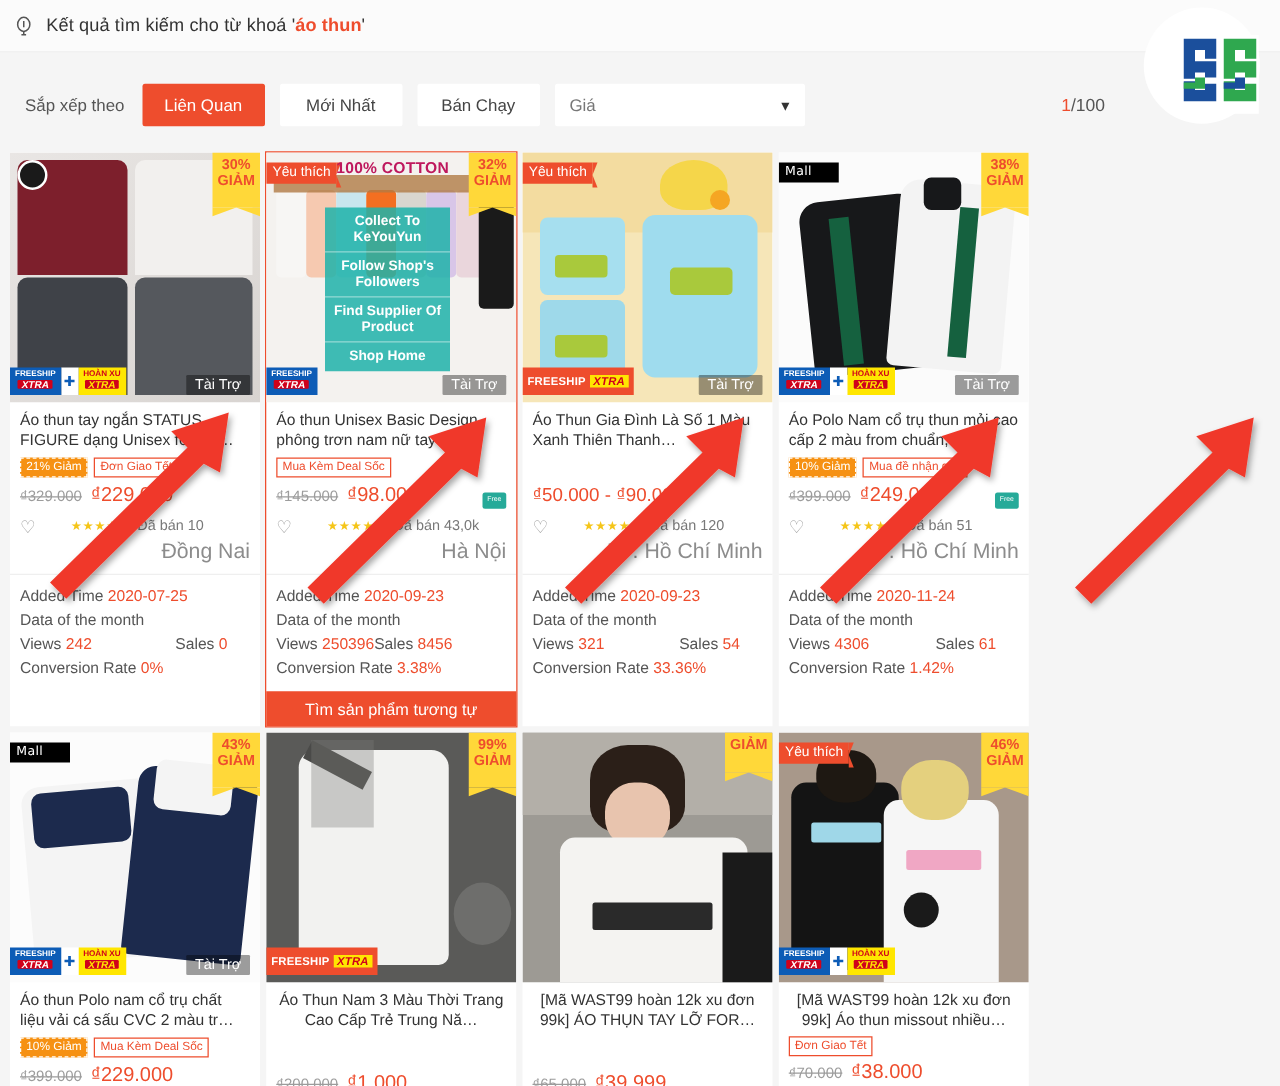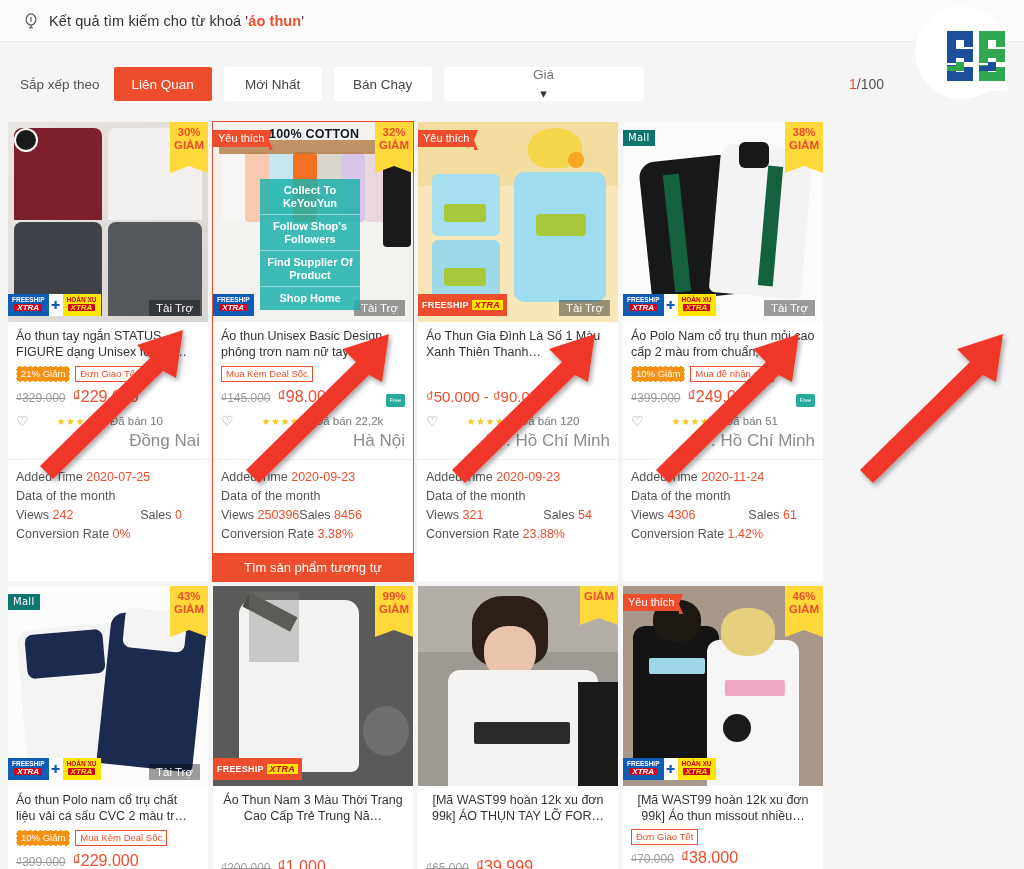--- a/index.html
+++ b/index.html
@@ -7,21 +7,21 @@
     width: 1024px; height: 869px;
     background: #f5f5f5;
     font-family: "Liberation Sans", sans-serif;
     overflow: hidden;
   }
   .app { position: relative; width: 1024px; height: 869px; background: #f5f5f5; }
 
   
   .topbar {
     height: 42px; background: #fbfbfb; display: flex; align-items: center;
-    padding-left: 22px; border-bottom: 1px solid #eee;
+    padding-left: 10px; border-bottom: 1px solid #eee;
   }
   .info-icon { width: 18px; height: 18px; margin-right: 9px; flex: 0 0 18px; }
   .topbar-title { font-size: 14.5px; color: #333; letter-spacing: .1px; }
   .kw { color: #ee4d2d; font-weight: bold; }
 
   
   .sortbar {
     position: relative; margin: 14px 8px 0 8px; height: 56px; background: #f5f5f5;
     display: flex; align-items: center; padding: 0 12px;
   }
@@ -29,21 +29,21 @@
   .sort-btn {
     height: 34px; min-width: 98px; background: #fff; border: 0; border-radius: 2px;
     font-size: 13.5px; color: #444; margin-right: 12px; cursor: pointer;
     font-family: "Liberation Sans", sans-serif;
     display: flex; align-items: center; justify-content: center;
   }
   .sort-btn.active { background: #ee4d2d; color: #fff; }
   .sort-select {
     height: 34px; width: 200px; background: #fff; border-radius: 2px;
     display: flex; align-items: center; justify-content: space-between;
-    padding: 0 12px; font-size: 13.5px; color: #777; cursor: pointer; margin-right: 12px; flex-direction: column;
+    padding: 0 12px; font-size: 13.5px; color: #777; cursor: pointer; margin-right: 12px;
   }
   .chev { font-size: 13px; color: #333; }
   .page-count { margin-left: auto; font-size: 14px; color: #555; padding-right: 120px; }
   .page-count .cur { color: #ee4d2d; }
 
   
   .logo-wrap {
     position: absolute; right: 9px; top: 6px; width: 100px; height: 100px;
   }
   .logo-disc {
@@ -84,27 +84,27 @@
   .flag-fav {
     position: absolute; left: 0; top: 8px; background: #ee4d2d; color: #fff;
     font-size: 11px; padding: 2px 5px 3px 5px; z-index: 6; white-space: nowrap;
   }
   .flag-fav::after {
     content: ""; position: absolute; right: -4px; top: 0; width: 0; height: 0;
     border-top: 10px solid #ee4d2d; border-bottom: 10px solid #ee4d2d;
     border-right: 4px solid transparent;
   }
   .flag-mall {
-    position: absolute; left: 0; top: 8px; background: #0f766e; color: #fff;
-    font-size: 10px; padding: 2px 5px 3px 5px; z-index: 6; letter-spacing: .3px;
+    position: absolute; left: 0; top: 8px; background: #000000; color: #fff;
+    font-size: 10px; padding: 2px 21px 3px 5px; z-index: 6; letter-spacing: .3px;
     font-family: "DejaVu Sans", sans-serif;
   }
   .flag-cotton {
     position: absolute; left: 56px; top: 5px; font-size: 12.5px; font-weight: bold;
-    color: #0f172a; z-index: 6; letter-spacing: .2px;
+    color: #be185d; z-index: 6; letter-spacing: .2px;
   }
 
   
   .fstrip { position: absolute; left: 0; bottom: 6px; height: 22px; display: flex; z-index: 5; }
   .fs-blue {
     background: #0d5cb6; color: #fff; font-size: 6.5px; font-weight: bold;
     padding: 2px 4px 0 4px; text-align: center; line-height: 7px; position: relative;
   }
   .fs-yellow {
     background: #ffe600; color: #d0011b; font-size: 6.5px; font-weight: bold;
@@ -126,21 +126,21 @@
     margin-left: 3px; font-size: 9px;
   }
 
   .sponsor {
     position: absolute; right: 8px; bottom: 6px; background: rgba(0,0,0,.38);
     color: #fff; font-size: 11.5px; padding: 2px 7px; z-index: 6; border-radius: 1px;
   }
 
   
   .hover-menu {
-    position: absolute; left: 47px; top: 57px; width: 100px; z-index: 12;
+    position: absolute; left: 47px; top: 44px; width: 100px; z-index: 12;
     background: rgba(32,178,170,.86); color: #fff; text-align: center;
     font-size: 11px; font-weight: bold; line-height: 12.5px;
   }
   .hover-menu div { padding: 5px 2px; border-bottom: 1px solid rgba(255,255,255,.45); cursor: pointer; }
   .hover-menu div:last-child { border-bottom: 0; }
 
   
   .body { padding: 6px 8px 8px 8px; }
   .title {
     font-size: 12.5px; color: #333; line-height: 16px; height: 32px; overflow: hidden;
@@ -325,21 +325,21 @@
           <span class="tag-out">Mua Kèm Deal Sốc</span>
         </div>
         <div class="price-row">
           <span class="old">₫145.000</span>
           <span class="new">₫98.000</span>
           <span class="freeico">Free</span>
         </div>
         <div class="meta">
           <span class="heart">♡</span>
           <span class="stars">★★★★★</span>
-          <span class="sold"><span>Đã bán</span> <span>22,2k</span></span>
+          <span class="sold"><span>Đã bán</span> <span>43,0k</span></span>
         </div>
         <div class="loc">Hà Nội</div>
       </div>
       <div class="stats">
         <div><span>Added Time</span> <span class="v">2020-09-23</span></div>
         <div>Data of the month</div>
         <div class="line2 tight">
           <span><span>Views</span> <span class="v">250396</span></span>
           <span class="sales"><span>Sales</span> <span class="v">8456</span></span>
         </div>
@@ -383,21 +383,21 @@
         </div>
         <div class="loc">TP. Hồ Chí Minh</div>
       </div>
       <div class="stats">
         <div><span>Added Time</span> <span class="v">2020-09-23</span></div>
         <div>Data of the month</div>
         <div class="line2">
           <span><span>Views</span> <span class="v">321</span></span>
           <span class="sales"><span>Sales</span> <span class="v">54</span></span>
         </div>
-        <div><span>Conversion Rate</span> <span class="v">23.88%</span></div>
+        <div><span>Conversion Rate</span> <span class="v">33.36%</span></div>
       </div>
     </div>
 
     <div class="card">
       <div class="thumb">
         <div class="ph" style="background:#fbfbfb">
           <div style="position:absolute;left:22px;top:36px;width:96px;height:140px;background:#17181a;border-radius:16px 16px 6px 6px;transform:rotate(-6deg)"></div>
           <div style="position:absolute;left:46px;top:52px;width:16px;height:118px;background:#15613f;transform:rotate(-6deg)"></div>
           <div style="position:absolute;left:92px;top:24px;width:92px;height:150px;background:#f3f3f3;border-radius:16px 16px 6px 6px;transform:rotate(5deg)"></div>
           <div style="position:absolute;left:140px;top:44px;width:15px;height:120px;background:#15613f;transform:rotate(5deg)"></div>

